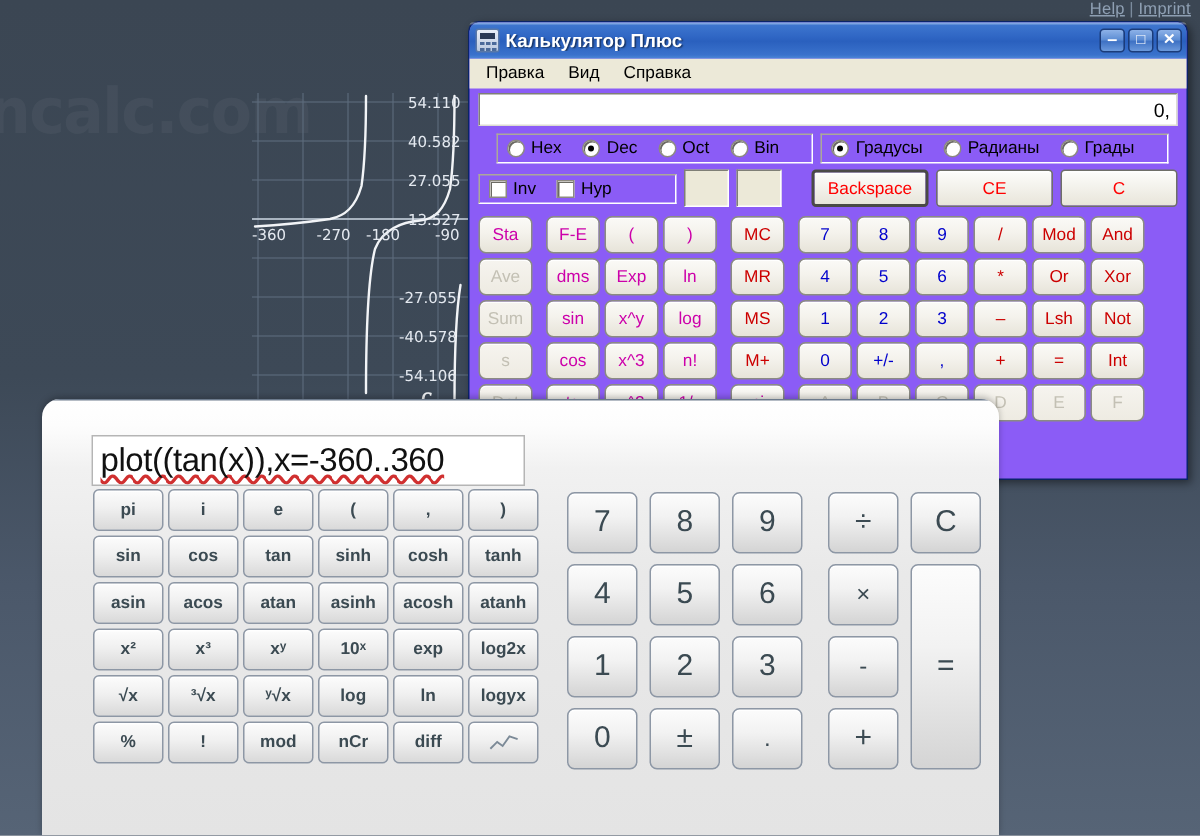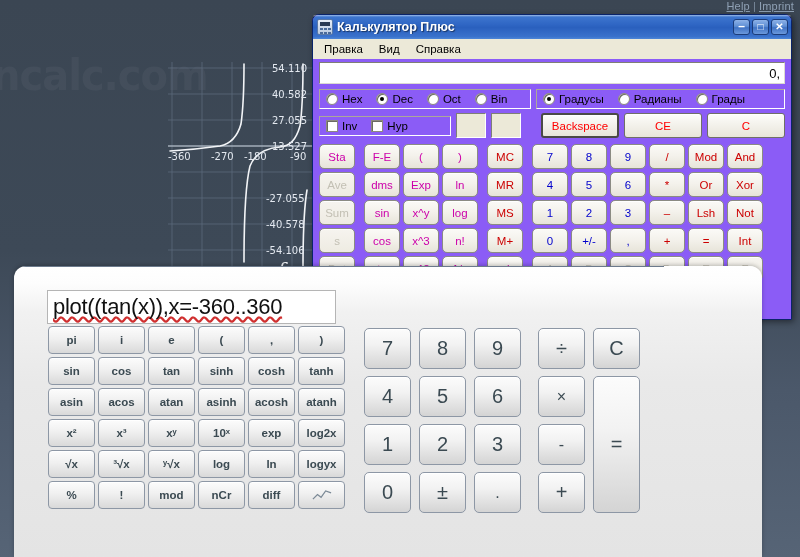--- a/index.html
+++ b/index.html
@@ -117,21 +117,21 @@
     margin: 3px 6px 5px 6px; height: 22px;
     background: #fff;
     border: 1px solid #7f7f76;
     border-right-color: #dcdbd2; border-bottom-color: #dcdbd2;
     display: flex; align-items: center; justify-content: flex-end;
     padding-right: 4px;
     font-family: "Liberation Sans", sans-serif;
     font-size: 13px; color: #000;
   }
 
-  .grouprow { display: flex; padding: 0 6px; gap: 5px; }
+  .grouprow { display: flex; padding: 0 18px; gap: 5px; }
   .groupbox {
     border: 1px solid #aca899;
     border-right-color: #fff; border-bottom-color: #fff;
     padding: 3px 6px; display: flex; align-items: center;
     background: transparent;
   }
   .radio, .checkbox { display: flex; align-items: center; margin-right: 14px; cursor: pointer; }
   .radio:last-child, .checkbox:last-child { margin-right: 16px; justify-content: center; }
   .rdot {
     width: 12px; height: 12px; border-radius: 50%;
@@ -184,22 +184,22 @@
     user-select: none;
   }
   .k-blue { color: #0000cc; }
   .k-red { color: #cc0000; }
   .k-mag { color: #cc00aa; }
   .k-dis { color: #c3c0b4; background: linear-gradient(180deg,#f6f4ef,#eeebe2); cursor: default; }
   .col-gap { width: 9px; }
 
   
   .botcalc {
-    position: absolute; left: 14px; top: 266px;
-    width: 748px; height: 291px;
+    position: absolute; left: 28px; top: 266px;
+    width: 638px; height: 291px;
     background: linear-gradient(180deg,#ffffff 0%,#fdfdfd 6%,#f1f1f1 16%,#e9e9e9 40%,#e4e4e4 100%);
     border-radius: 12px 12px 0 0;
     box-shadow: 0 -1px 4px rgba(0,0,0,0.25);
     overflow: hidden;
   }
   .bc-display {
     position: absolute; left: 33px; top: 24px;
     width: 289px; height: 34px;
     background: #fff;
     border: 1px solid #b5b5b5;

